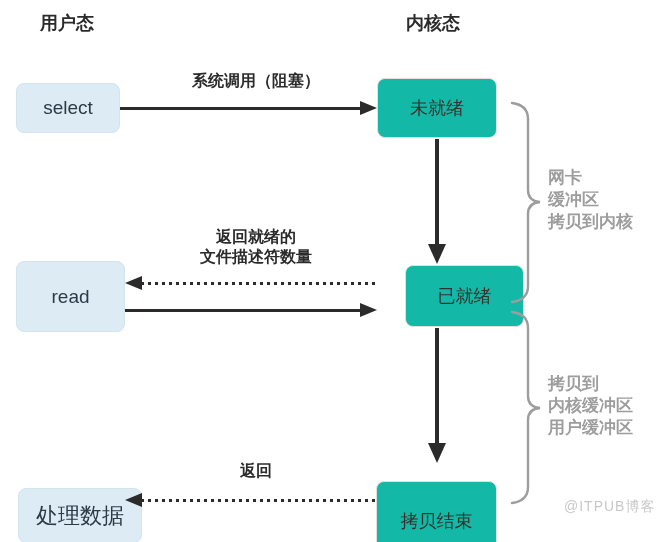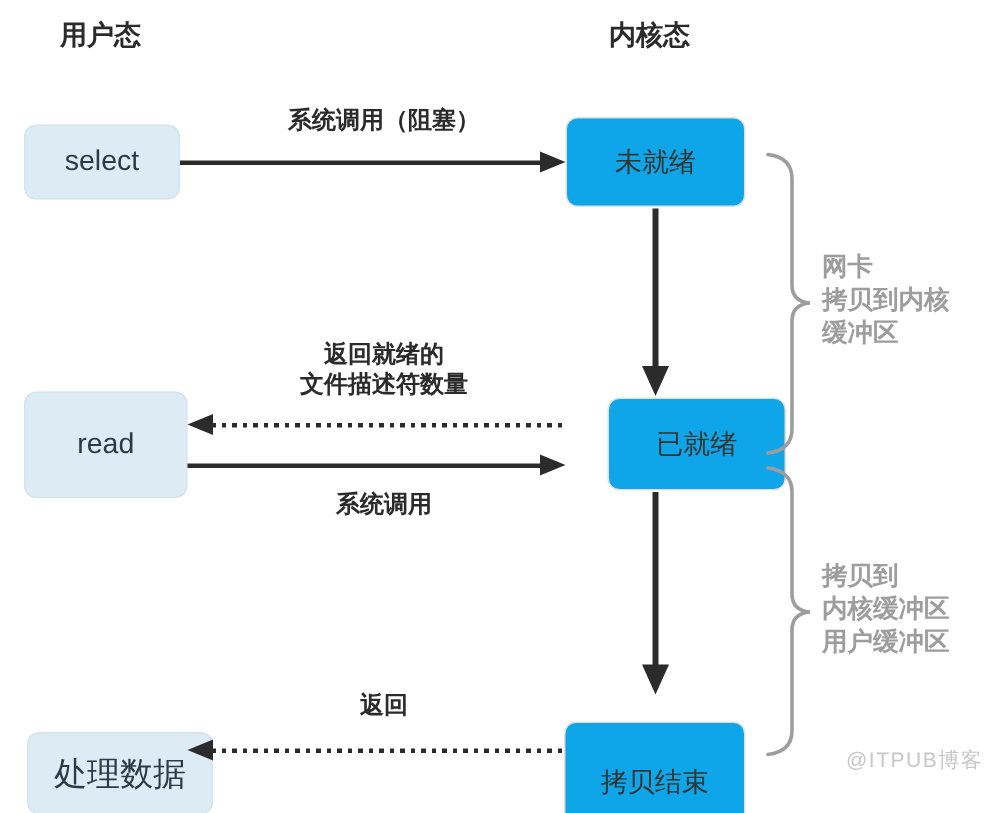--- a/index.html
+++ b/index.html
@@ -8,21 +8,21 @@
     font-family:"Liberation Sans","DejaVu Sans",sans-serif;
   }
   .heading{
     position:absolute;font-size:18px;font-weight:bold;color:#2b2b2b;white-space:nowrap;
   }
   .box{
     position:absolute;display:flex;align-items:center;justify-content:center;
     border-radius:8px;font-weight:normal;white-space:nowrap;box-sizing:border-box;
   }
   .user-box{background:#ddecf4;border:1px solid #d2e4ee;color:#2c3a45;font-size:19px;}
-  .kernel-box{background:#0ea5e9;border:1px solid #e2e0da;color:#35332d;font-size:18px;}
+  .kernel-box{background:#14b8a6;border:1px solid #e2e0da;color:#35332d;font-size:18px;}
   .hline{position:absolute;height:3px;background:#2b2b2b;}
   .dotline{
     position:absolute;height:3px;
     background:repeating-linear-gradient(90deg,#2b2b2b 0 3px,transparent 3px 7px);
   }
   .vline{position:absolute;width:4px;background:#2b2b2b;}
   .head-right{position:absolute;width:0;height:0;
     border-top:7px solid transparent;border-bottom:7px solid transparent;border-left:17px solid #2b2b2b;}
   .head-left{position:absolute;width:0;height:0;
     border-top:7px solid transparent;border-bottom:7px solid transparent;border-right:17px solid #2b2b2b;}
@@ -68,39 +68,38 @@
   <div class="dotline" style="left:141px;top:282px;width:236px;"></div>
   <div class="head-left" style="left:125px;top:276px;"></div>
   <div class="edge-label" style="top:227px;">
     <div>返回就绪的</div>
     <div>文件描述符数量</div>
   </div>
 
   <div class="hline" style="left:125px;top:309px;width:236px;"></div>
   <div class="head-right" style="left:360px;top:303px;"></div>
   <div class="edge-label" style="top:327px;">
-    <div>系统调用</div>
   </div>
 
   <div class="vline" style="left:435px;top:328px;height:116px;"></div>
   <div class="head-down" style="left:428px;top:443px;"></div>
 
   <div class="dotline" style="left:141px;top:499px;width:235px;"></div>
   <div class="head-left" style="left:125px;top:493px;"></div>
   <div class="edge-label" style="top:461px;">返回</div>
 
   <svg class="brace-svg" width="658" height="542" viewBox="0 0 658 542">
     <path d="M 512 103 Q 528 105 528 119 L 528 190 Q 528 201 540 202 Q 528 203 528 214 L 528 286 Q 528 300 512 302" fill="none" stroke="#9d9d9d" stroke-width="2.4" stroke-linecap="round"></path>
     <path d="M 512 312 Q 528 314 528 328 L 528 396 Q 528 407 540 408 Q 528 409 528 420 L 528 487 Q 528 501 512 503" fill="none" stroke="#9d9d9d" stroke-width="2.4" stroke-linecap="round"></path>
   </svg>
 
   <div class="brace-label" style="top:167px;">
     <div>网卡</div>
+    <div>缓冲区</div>
     <div>拷贝到内核</div>
-    <div>缓冲区</div>
   </div>
   <div class="brace-label" style="top:373px;">
     <div>拷贝到</div>
     <div>内核缓冲区</div>
     <div>用户缓冲区</div>
   </div>
 
   <div class="watermark">@ITPUB博客</div>
 
 </div>

